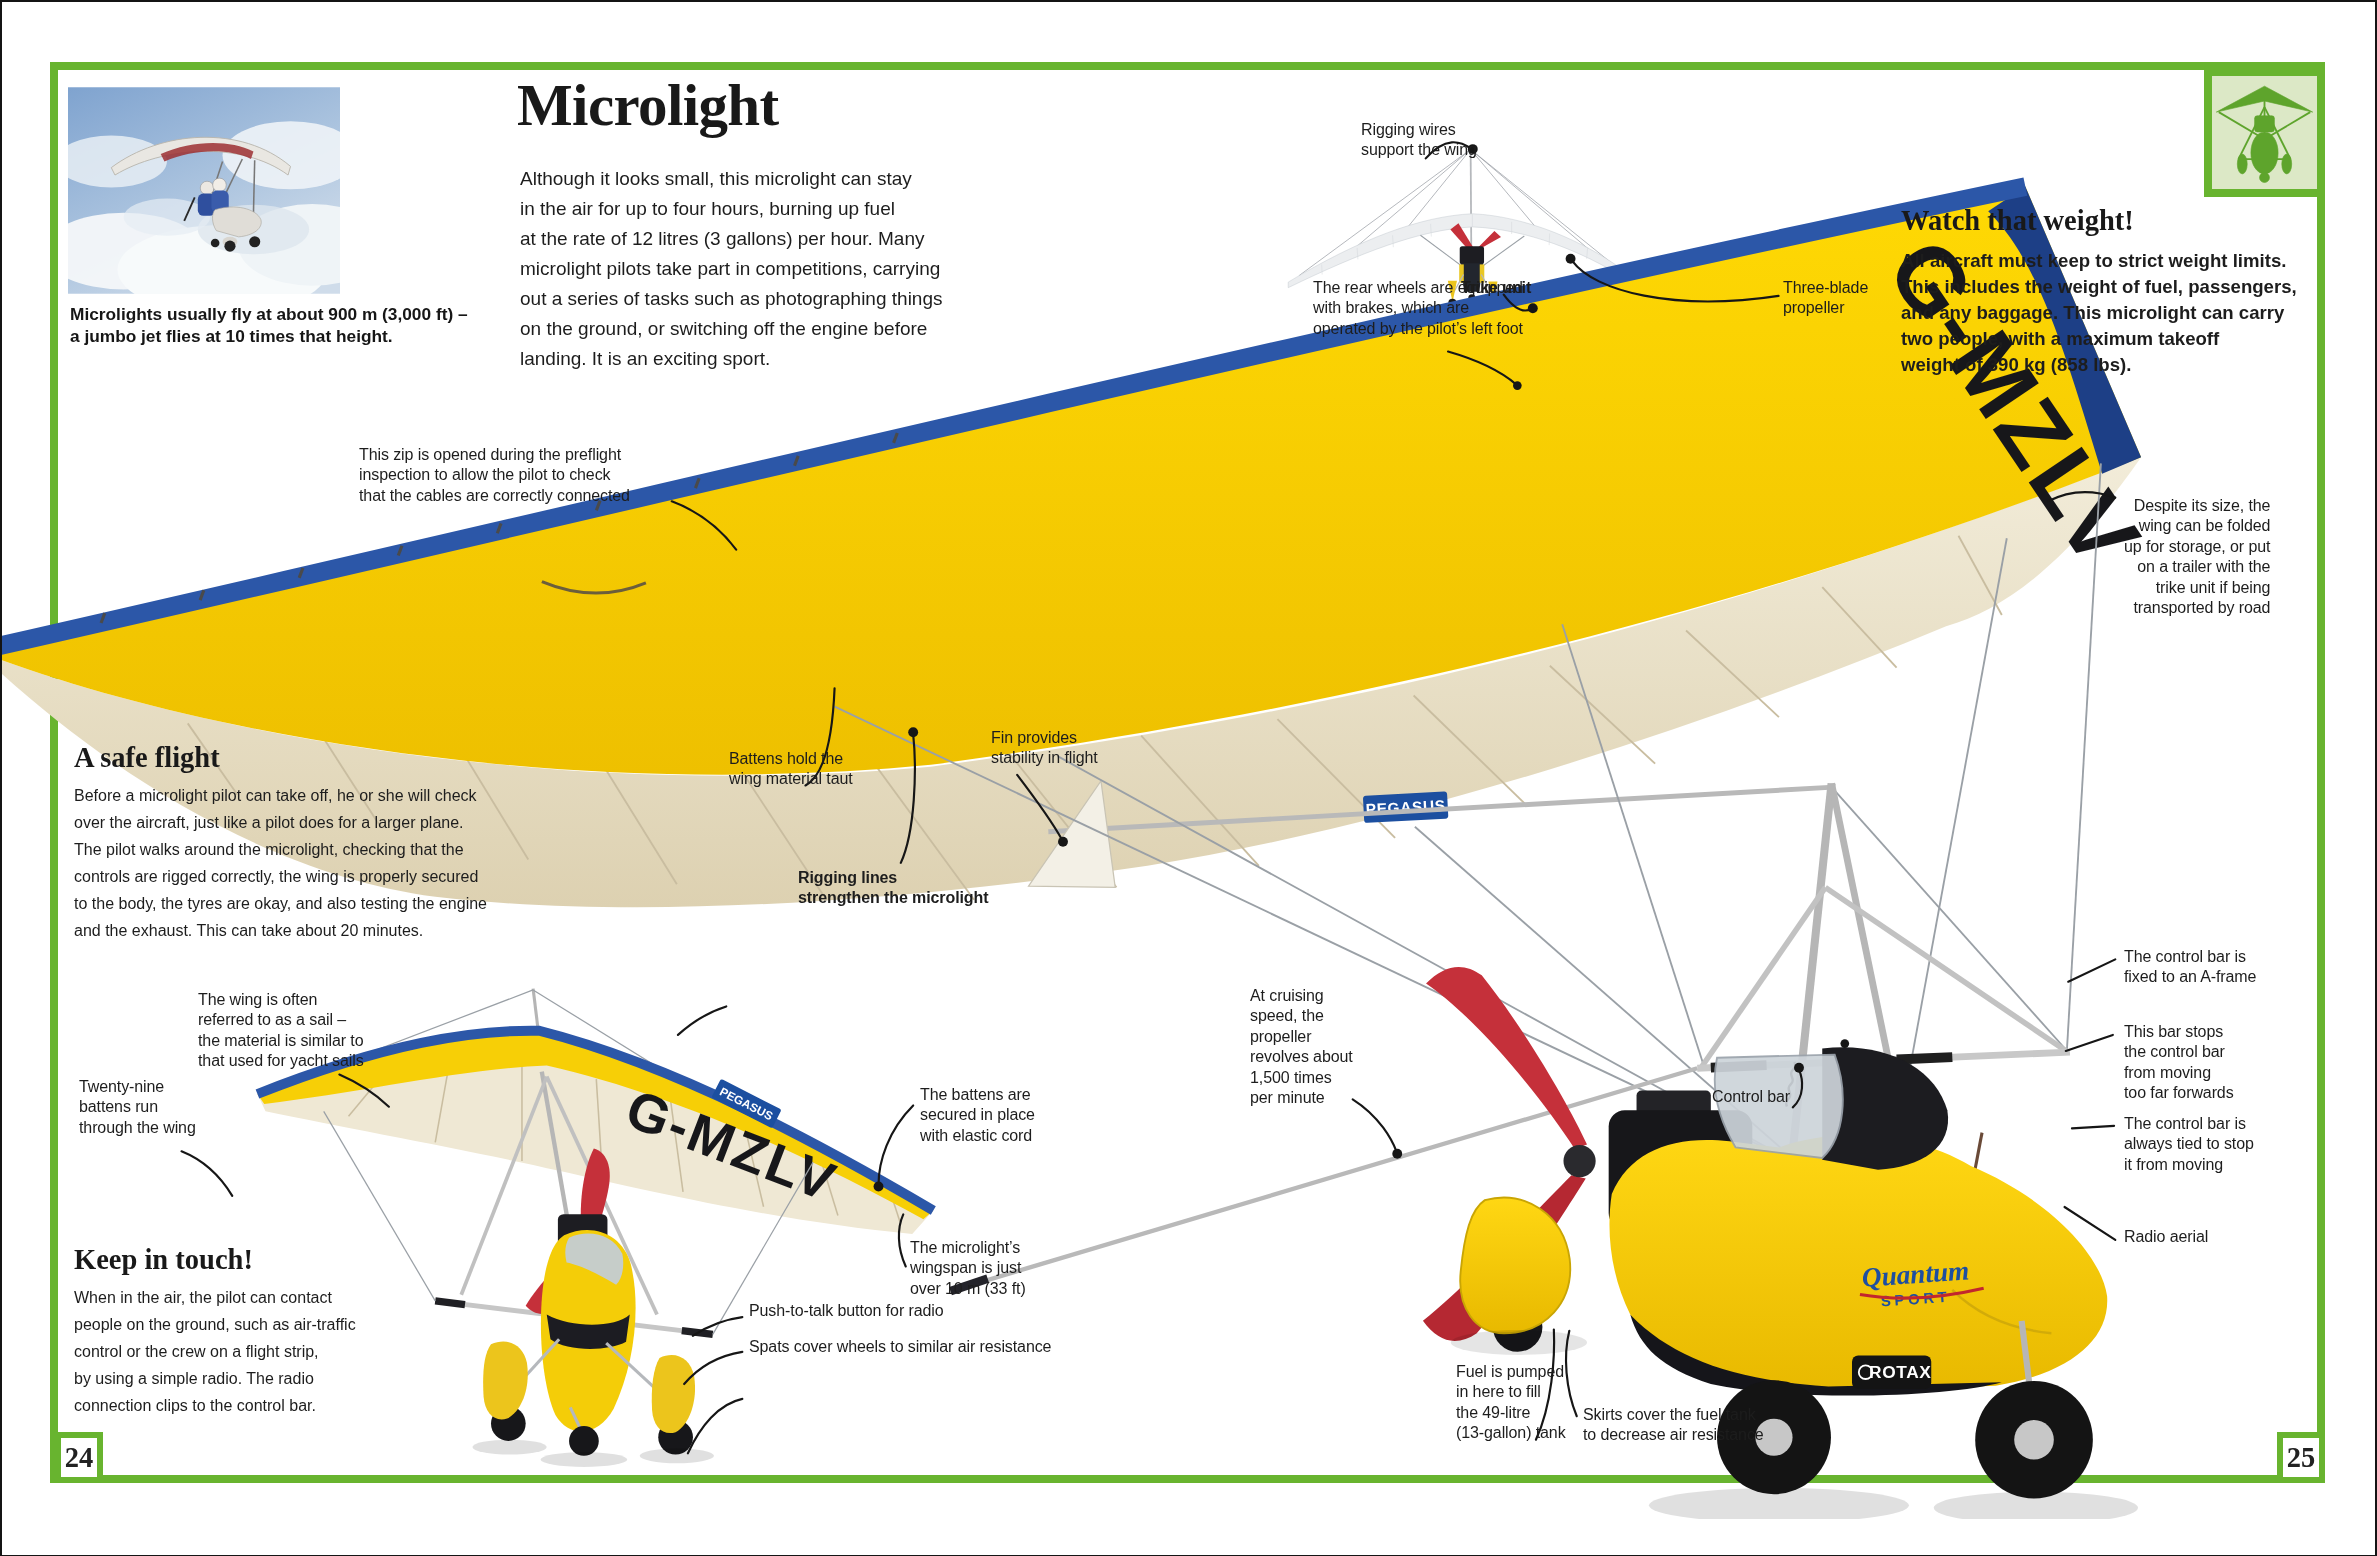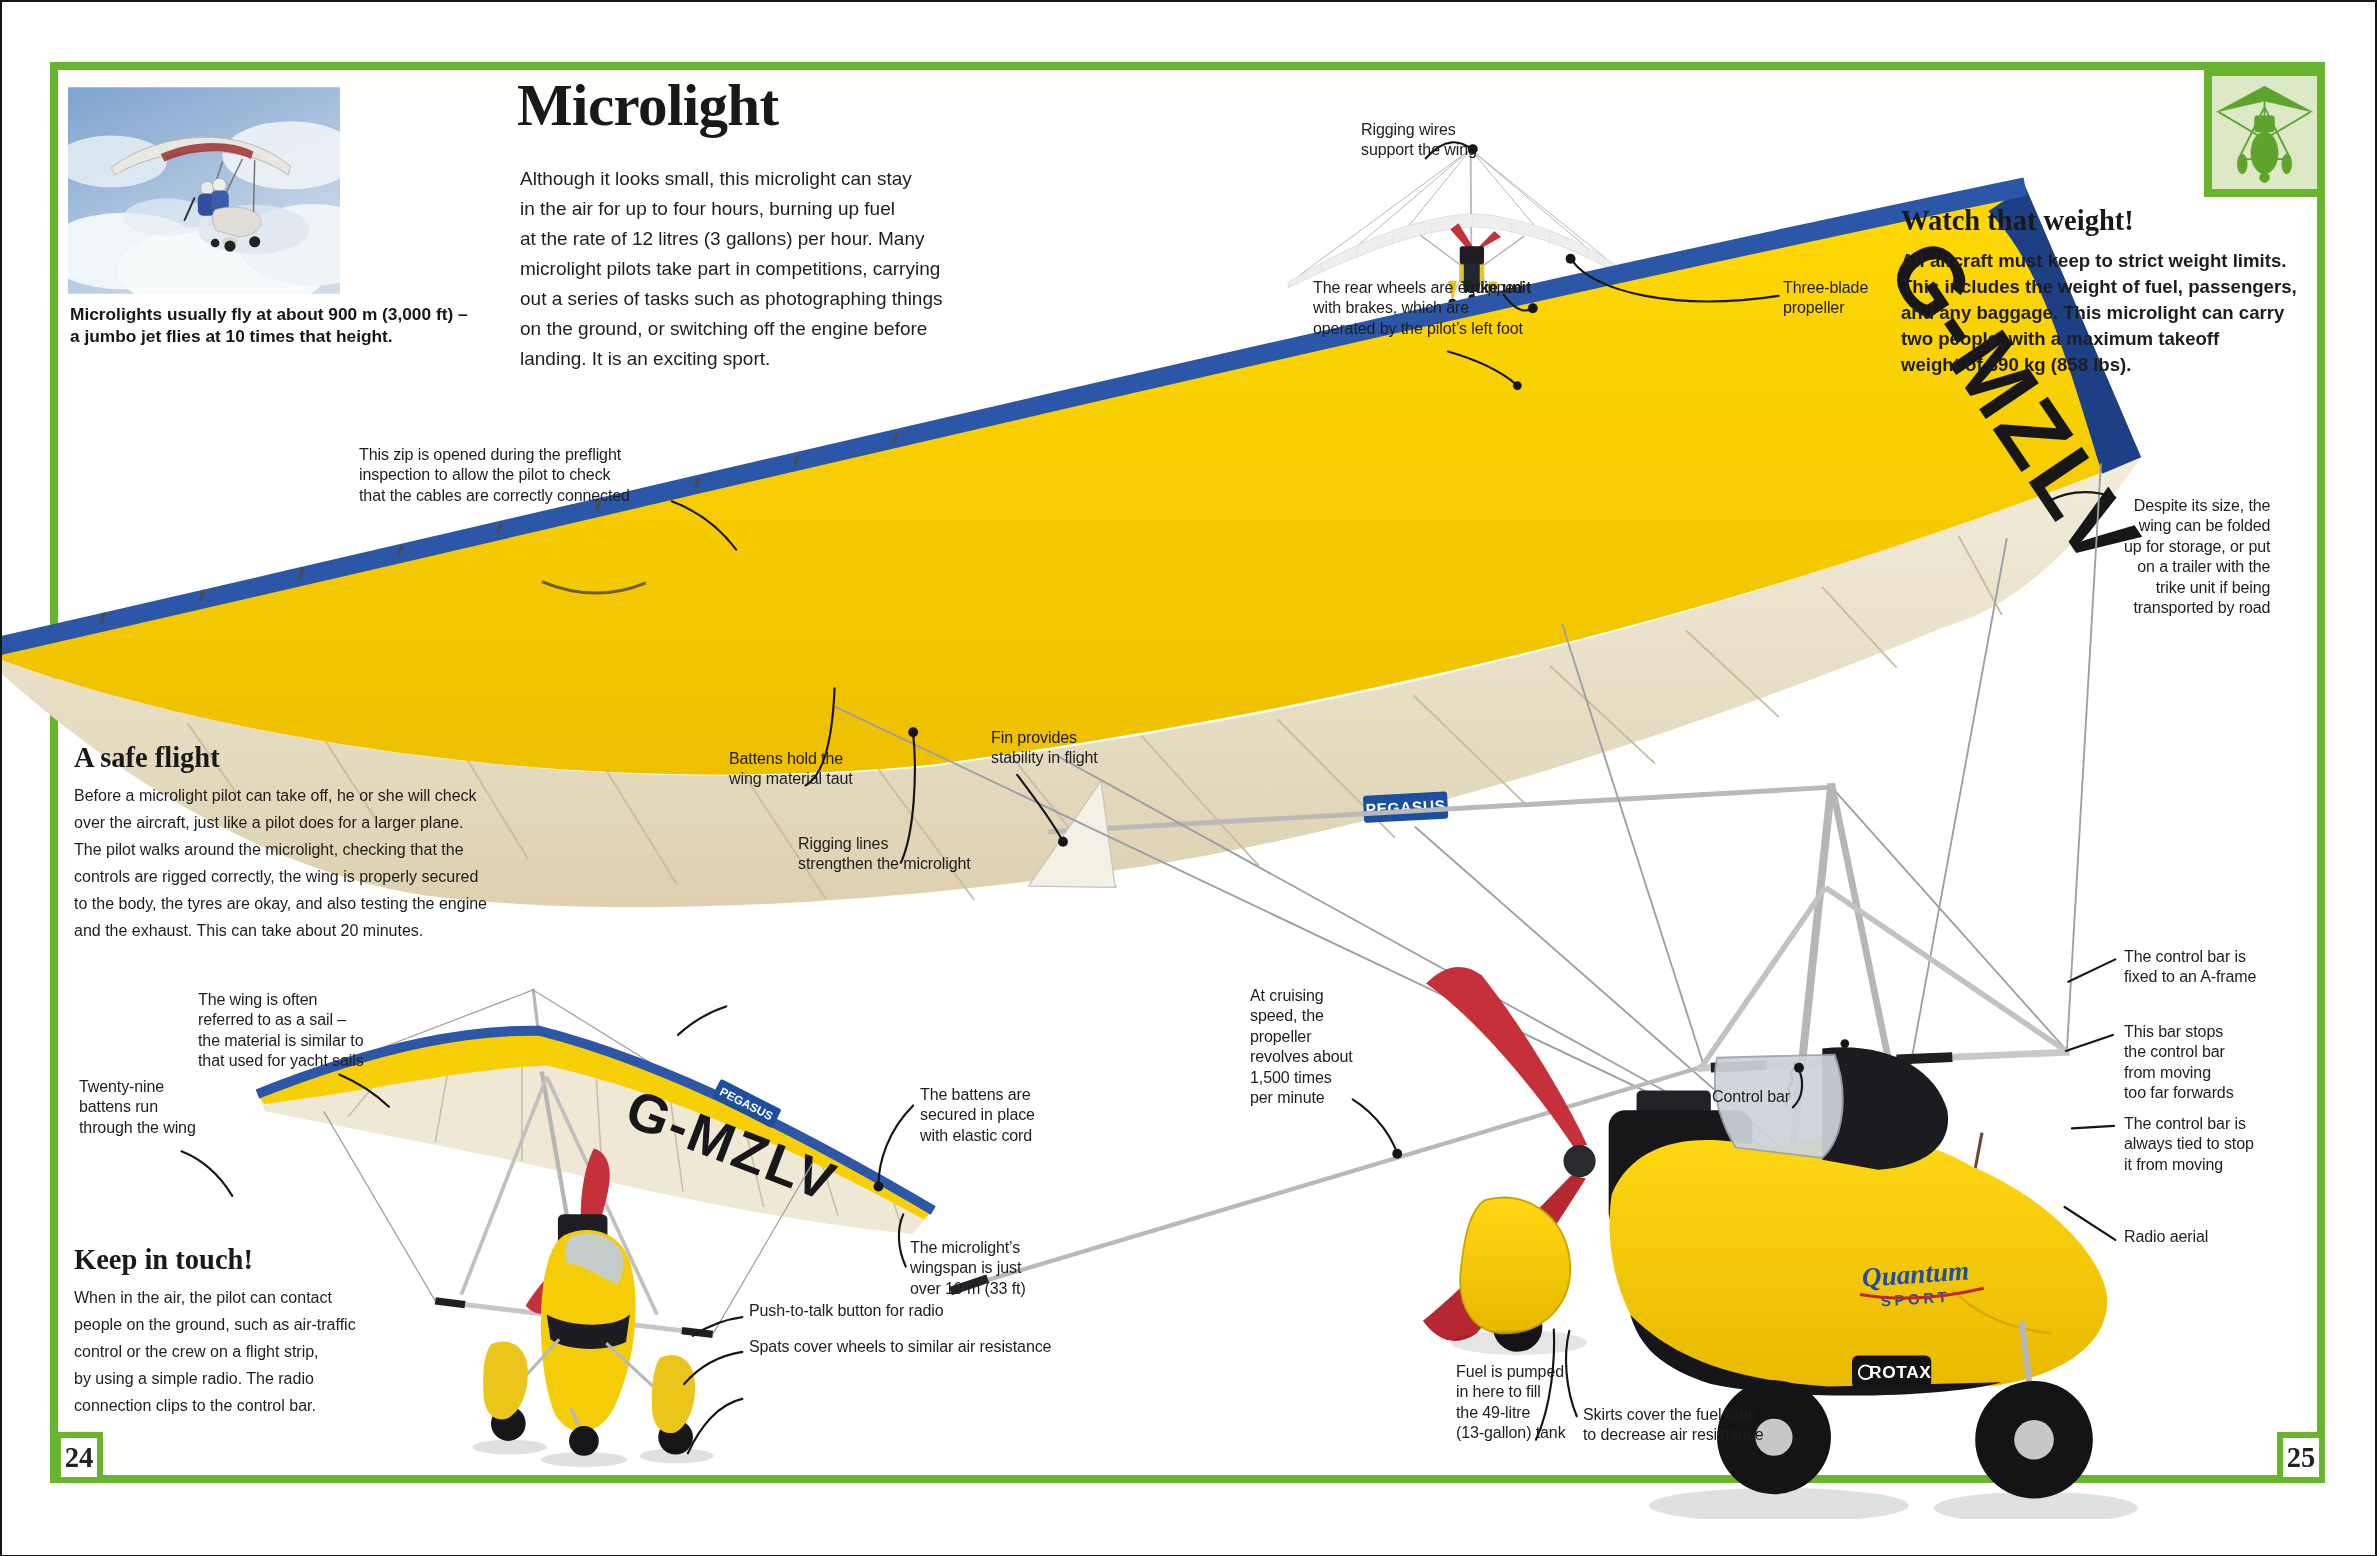--- a/index.html
+++ b/index.html
@@ -415,21 +415,21 @@
 inspection to allow the pilot to check
 that the cables are correctly connected</div>
   <div class="txt label" style="left:2122px;top:494px;text-align:right;">Despite its size, the
 wing can be folded
 up for storage, or put
 on a trailer with the
 trike unit if being
 transported by road</div>
   <div class="txt label" style="left:727px;top:747px;">Battens hold the
 wing material taut</div>
-  <div class="txt label" style="left:796px;top:832px;">Rigging lines
+  <div class="txt label" style="left:796px;top:866px;font-weight:bold;">Rigging lines
 strengthen the microlight</div>
   <div class="txt label" style="left:989px;top:726px;">Fin provides
 stability in flight</div>
   <div class="txt label" style="left:196px;top:988px;">The wing is often
 referred to as a sail –
 the material is similar to
 that used for yacht sails</div>
   <div class="txt label" style="left:77px;top:1075px;">Twenty-nine
 battens run
 through the wing</div>

